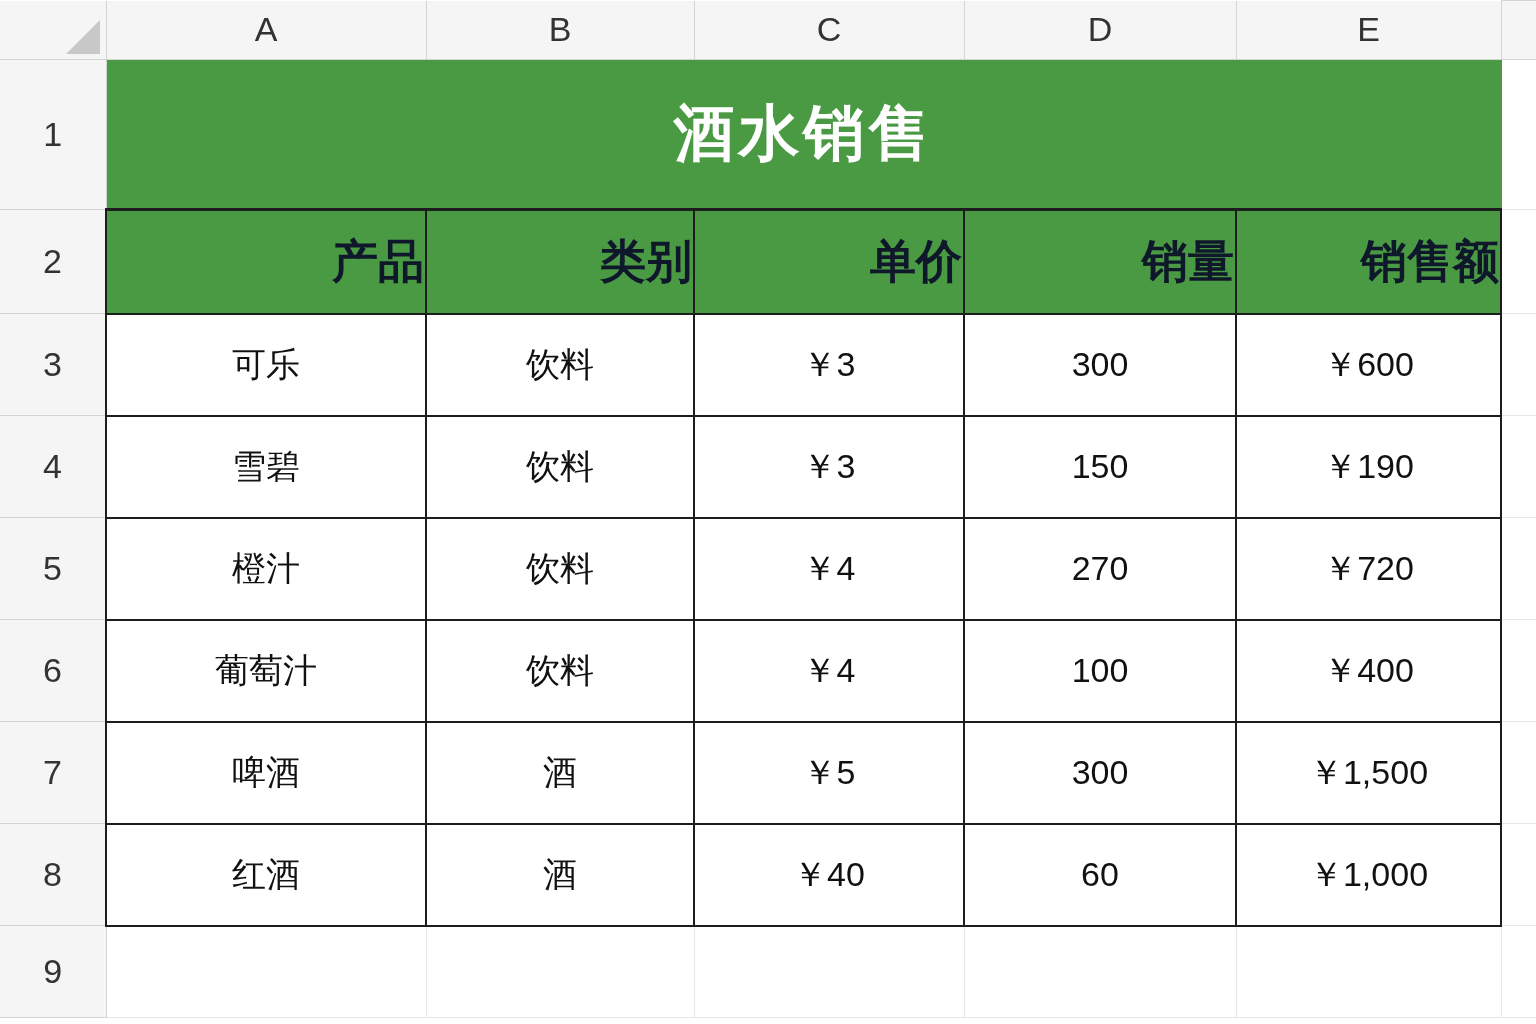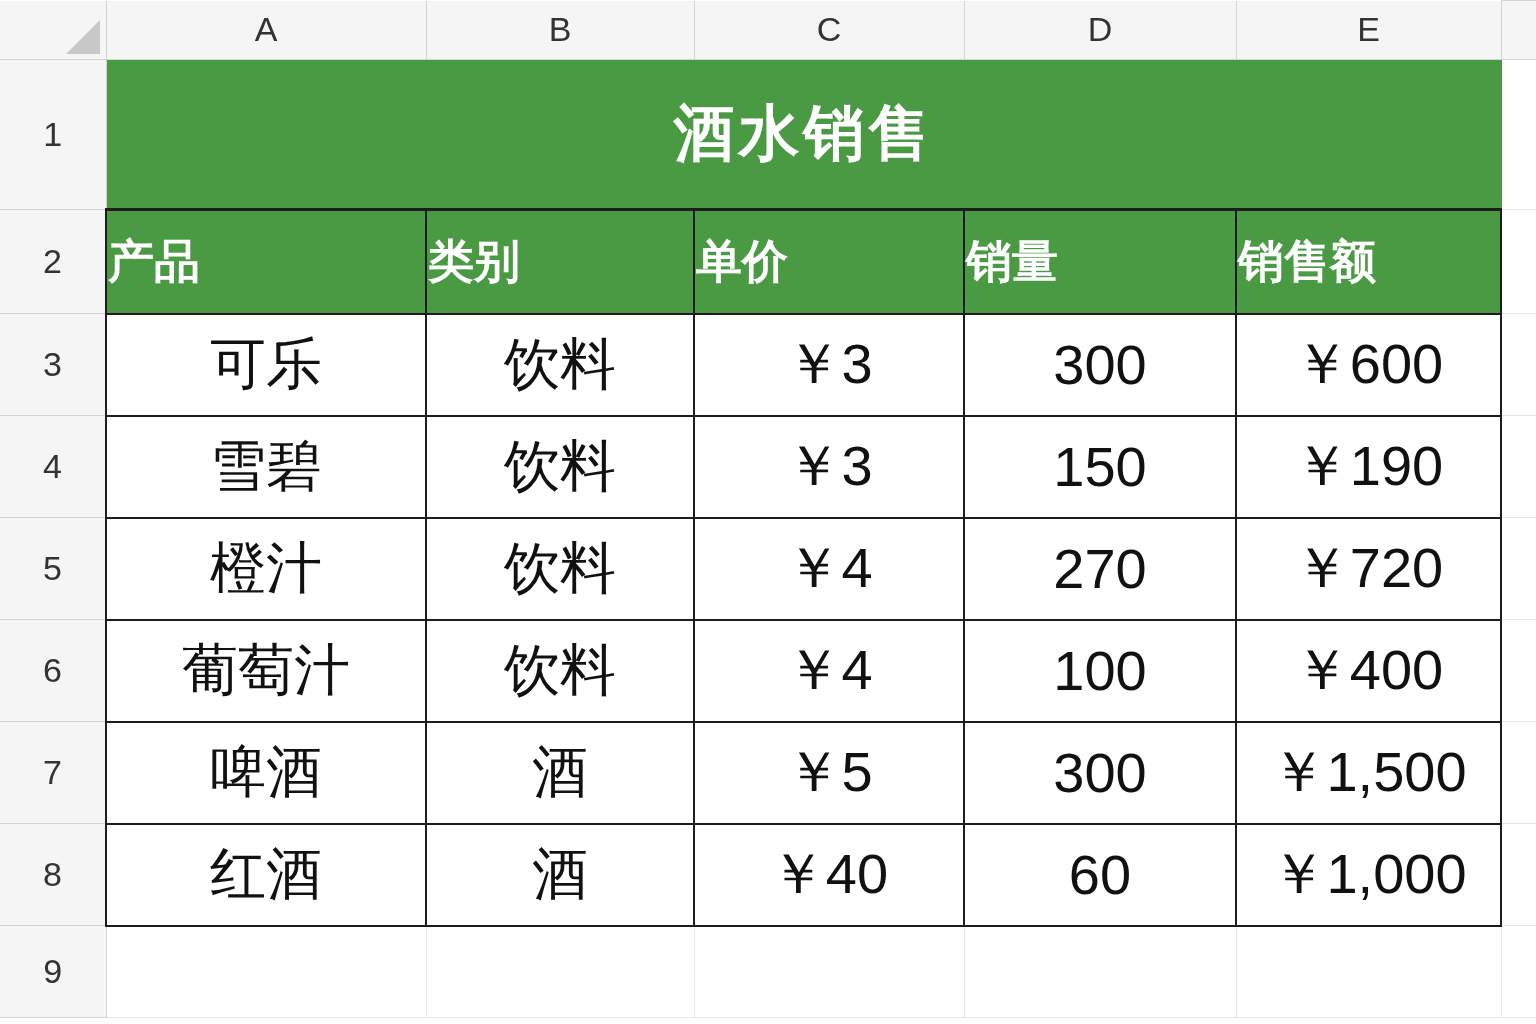--- a/index.html
+++ b/index.html
@@ -82,33 +82,33 @@
     text-align: center;
     vertical-align: middle;
     border: 1px solid #4a9a44;
     border-bottom: 3px solid #1d1d1d;
     height: 146px;
   }
 
   
   .hdr-cell {
     background: #4a9a44;
-    color: #ffffff;
+    color: #0f172a;
     font-size: 46px;
     font-weight: 700;
-    text-align: left;
+    text-align: right;
     vertical-align: middle;
     border: 2px solid #1d1d1d;
     height: 100px;
   }
 
   .data-cell {
     border: 2px solid #1d1d1d;
     height: 98px;
-    font-size: 56px;
+    font-size: 34px;
     color: #111111;
     text-align: center;
     vertical-align: middle;
     background: #ffffff;
     font-weight: 400;
   }
 
   
   .sliver {
     background: #f5f5f5;

